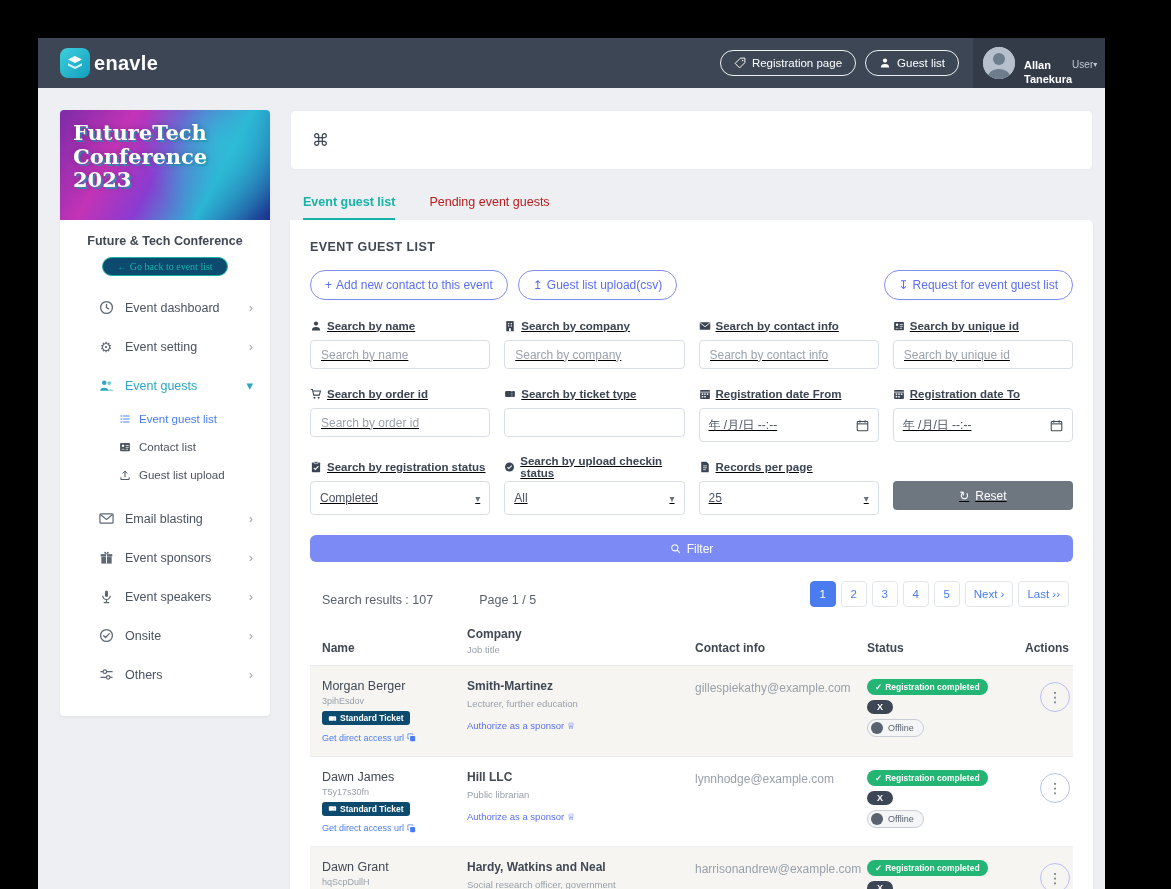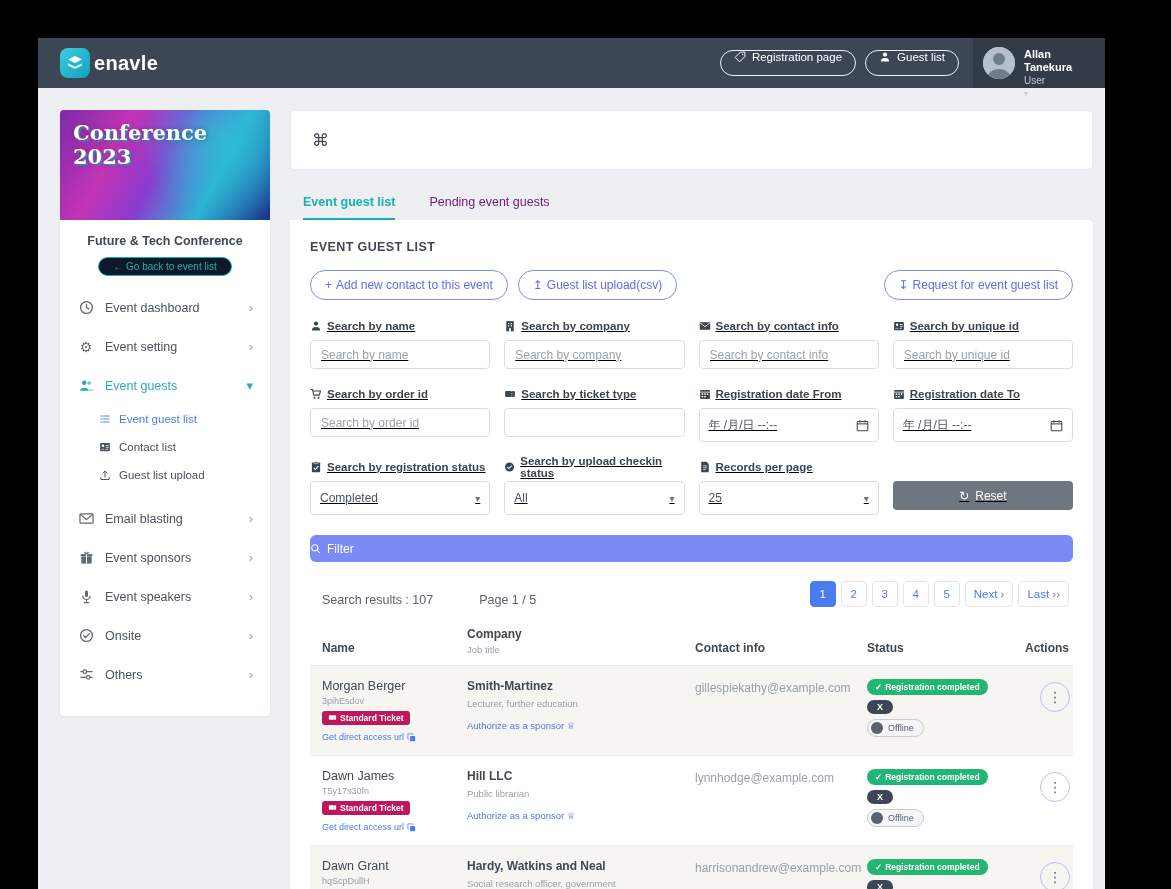--- a/index.html
+++ b/index.html
@@ -6,57 +6,57 @@
   html,body { width:1171px; height:889px; background:#000; font-family:"Liberation Sans",sans-serif; overflow:hidden; }
   .app { position:absolute; left:38px; top:38px; width:1067px; height:851px; background:#edeff3; overflow:hidden; }
 
   
   .navbar { height:50px; background:#3d4654; display:flex; align-items:center; padding-left:22px; }
   .brand { display:flex; align-items:center; gap:4px; }
   .logo-icon { width:30px; height:30px; border-radius:8px; background:linear-gradient(135deg,#3ecfdd,#129fbd); display:flex; align-items:center; justify-content:center; }
   .logo-icon svg { width:18px; height:18px; }
   .logo-text { color:#fff; font-size:20px; font-weight:bold; letter-spacing:.3px; }
   .nav-right { margin-left:auto; display:flex; align-items:center; height:100%; }
-  .nav-pill { display:flex; align-items:flex-start; gap:6px; height:26px; padding:0 13px; border:1px solid #eef1f4; border-radius:14px; color:#fff; font-size:11.5px; margin-right:9px; cursor:pointer; background:transparent; }
+  .nav-pill { display:flex; align-items:center; gap:6px; height:26px; padding:0 13px; border:1px solid #eef1f4; border-radius:14px; color:#fff; font-size:11.5px; margin-right:9px; cursor:pointer; background:transparent; }
   .nav-pill svg { width:12px; height:12px; }
   .user-box { width:132px; height:100%; background:#333b48; display:flex; align-items:center; gap:9px; padding:0 10px; margin-left:5px; cursor:pointer; }
   .avatar { width:32px; height:32px; border-radius:50%; overflow:hidden; flex-shrink:0; background:#b5c0cc; }
-  .user-meta { display:flex; flex-direction:column; line-height:1.25;margin-top:20px; }
+  .user-meta { display:flex; flex-direction:row; line-height:1.25;margin-top:20px; }
   .user-name { font-size:11px; color:#fff; font-weight:bold; }
   .user-role { font-size:10px; color:#c2c9d2; }
   .user-caret { font-size:8px; color:#c2c9d2; margin-top:1px; }
 
   
   .content { position:relative; height:801px; }
   .sidebar { position:absolute; left:22px; top:22px; width:210px; background:#fff; border-radius:4px; padding-bottom:22px; box-shadow:0 1px 3px rgba(40,50,70,.08); }
   .banner { height:110px; border-radius:4px 4px 0 0; padding:11px 13px;
     background: radial-gradient(circle at 78% 30%, rgba(46,190,215,.85), rgba(46,190,215,0) 45%),
                 linear-gradient(118deg,#7c2ba8 0%,#c334b6 28%,#8a3bd0 48%,#2bb4d4 72%,#1c2f8c 100%); }
   .banner-line { font-family:"DejaVu Serif",serif; font-weight:bold; color:#fff; font-size:21px; line-height:1.12; text-shadow:2px 2px 0 rgba(18,160,175,.65), 0 0 6px rgba(0,0,0,.28); }
   .event-title { text-align:center; font-size:12.5px; font-weight:bold; color:#3f4854; margin:14px 10px 9px; }
-  .back-btn { display:block; margin:0 auto; width:max-content; border:1px solid #17b3a8; color:#17b3a8; font-size:10px; border-radius:11px; padding:3px 14px; background:#0f172a; cursor:pointer; font-family:Liberation Sans, sans-serif; }
-  .menu { margin-top:12px; }
+  .back-btn { display:block; margin:0 auto; width:max-content; border:1px solid #17b3a8; color:#17b3a8; font-size:10px; border-radius:11px; padding:3px 14px; background:#0c4a6e; cursor:pointer; font-family:Liberation Serif, serif; }
+  .menu { margin-top:12px;padding-left:20px; }
   .menu-item { display:flex; align-items:center; gap:11px; height:39px; padding:0 17px 0 18px; font-size:12.5px; color:#4a5360; cursor:pointer; }
   .mi-icon { width:16px; display:flex; justify-content:center; color:#5f6875; }
   .mi-icon svg { width:15px; height:15px; }
   .mi-icon.glyph { font-size:14px; line-height:1; }
   .mi-label { flex:1; }
   .chev { color:#9aa2ae; font-size:13px; }
   .menu-item.active, .menu-item.active .mi-icon, .menu-item.active .chev { color:#2ba7c4; }
   .sub-list { margin:0 0 10px 0; }
   .sub-item { display:flex; align-items:center; gap:8px; height:28px; padding-left:39px; font-size:11.5px; color:#4a5360; cursor:pointer; }
   .sub-item svg { width:12px; height:12px; }
   .sub-item.active { color:#4a7cf0; }
 
   
   .main { position:absolute; left:252px; top:22px; width:803px; }
   .header-card { background:#fff; border:1px solid #e7eaee; border-radius:5px; height:60px; display:flex; align-items:center; gap:10px; padding:0 21px; color:#454d5a; font-size:15px; }
   .cmd { font-size:17px; color:#3f4854; }
   .tabs { display:flex; gap:34px; margin:25px 0 0 13px; }
-  .tab { font-size:12.5px; padding-bottom:9px; color:#701a75; cursor:pointer; }
+  .tab { font-size:12.5px; padding-bottom:9px; color:#b91c1c; cursor:pointer; }
   .tab.active { color:#17b3a8; font-weight:bold; border-bottom:2px solid #17b3a8; }
   .panel { background:#fff; border-radius:0 5px 5px 5px; padding:20px; min-height:700px; box-shadow:0 1px 3px rgba(40,50,70,.06); }
   .panel-title { font-size:12.5px; font-weight:bold; color:#3f4854; letter-spacing:.4px; }
 
   .actions-row { display:flex; margin-top:16px; }
   .pill-btn { display:flex; align-items:center; gap:4px; height:30px; padding:0 14px; border:1px solid #7f8df2; border-radius:16px; background:#fff; color:#5b6ef0; font-size:12px; cursor:pointer; font-family:inherit; }
   .pill-btn + .pill-btn { margin-left:10px; }
   .pill-btn.right { margin-left:auto; }
   .pill-ic { font-size:12px; }
 
@@ -64,40 +64,40 @@
   .f-label { display:flex; align-items:center; gap:5px; font-size:11.5px; font-weight:bold; color:#3a4452; height:15px; }
   .f-label svg { width:12px; height:12px; }
   .f-spacer { height:15px; }
   .f-input { display:block; margin-top:7px; height:29px; width:100%; border:1px solid #d9dee6; border-radius:4px; padding:0 10px; font-size:12px; color:#4a5260; font-family:inherit; background:#fff; }
   .f-input::placeholder { color:#9aa3ae; }
   .f-select { margin-top:7px; height:29px; border:1px solid #d9dee6; border-radius:4px; padding:16px 9px; font-size:12px; color:#4a5260; display:flex; align-items:center; justify-content:space-between; cursor:pointer; background:#fff; }
   .f-select .caret { color:#6a7480; font-size:10px; }
   .f-select svg { width:13px; height:13px; color:#3f4854; }
   .reset-btn { margin-top:7px; height:29px; width:100%; background:#6e7680; color:#fff; border:none; border-radius:4px; font-size:12px; display:flex; align-items:center; justify-content:center; gap:6px; cursor:pointer; font-family:inherit; }
 
-  .filter-btn { margin-top:20px; height:27px; width:100%; background:#7b8af5; border:none; border-radius:6px; color:#fff; font-size:12px; display:flex; align-items:center; gap:6px; cursor:pointer; font-family:inherit; }
+  .filter-btn { margin-top:20px; height:27px; width:100%; background:#7b8af5; border:none; border-radius:6px; color:#fff; font-size:12px; display:flex; align-items:center; justify-content:center; gap:6px; cursor:pointer; font-family:inherit; }
   .filter-btn svg { width:11px; height:11px; }
 
   .results-row { display:flex; align-items:flex-end; margin-top:19px; padding:0 4px 0 12px; }
   .summary { font-size:12.5px; color:#5a6270; }
   .page-info { font-size:12.5px; color:#5a6270; margin-left:46px; }
   .pagination { margin-left:auto; display:flex; gap:5px; }
   .page-btn { min-width:26px; height:26px; padding:0 8px; border:1px solid #e2e6ec; border-radius:4px; background:#fff; color:#4a7cf0; font-size:11.5px; display:flex; align-items:center; justify-content:center; cursor:pointer; font-family:inherit; }
   .page-btn.active { background:#4a7cf0; color:#fff; border-color:#4a7cf0; }
 
   .table { margin-top:14px; }
   .thead, .trow { display:grid; grid-template-columns:145px 228px 172px 158px 60px; }
   .thead { padding:6px 12px 10px; border-bottom:1px solid #e7eaee; align-items:end; }
   .th { font-size:12px; font-weight:bold; color:#3f4854; }
   .th-sub { font-size:9.5px; color:#98a0ab; font-weight:normal; margin-top:3px; }
   .trow { padding:13px 12px; border-bottom:1px solid #eceef1; background:#fff; }
   .trow.alt { background:#f6f5f2; }
   .guest-name { font-size:12.5px; color:#3f4854; }
   .guest-id { font-size:9px; color:#98a0ab; margin-top:3px; }
-  .ticket-pill { display:inline-flex; gap:3px; background:#be185d; color:#fff; font-size:8.5px; font-weight:bold; border-radius:3px; padding:2px 6px; margin-top:5px; width:max-content; cursor:default; }
+  .ticket-pill { display:inline-flex; align-items:center; gap:3px; background:#0c4a6e; color:#fff; font-size:8.5px; font-weight:bold; border-radius:3px; padding:2px 6px; margin-top:5px; width:max-content; cursor:default; }
   .ticket-pill svg { width:9px; height:9px; }
   .access-link { font-size:9px; color:#4a7cf0; margin-top:6px; display:flex; gap:3px; align-items:center; cursor:pointer; width:max-content; }
   .access-link svg { width:9px; height:9px; }
   .company-name { font-size:12px; font-weight:bold; color:#3f4854; }
   .job-title { font-size:9.5px; color:#98a0ab; margin-top:5px; }
   .sponsor-link { font-size:9.5px; color:#5a6ff0; margin-top:11px; cursor:pointer; width:max-content; }
   .email { font-size:12px; color:#98a0ab; padding-top:2px; }
   .status-cell { display:flex; flex-direction:column; gap:5px; align-items:flex-start; }
   .badge-green { background:#22b573; color:#fff; font-size:8.5px; font-weight:bold; border-radius:9px; padding:3px 8px; display:flex; gap:3px; align-items:center; }
   .badge-x { background:#3d4654; color:#fff; font-size:9px; font-weight:bold; border-radius:9px; padding:2px 10px; cursor:pointer; }
@@ -149,20 +149,21 @@
           <span class="user-caret">▾</span>
         </span>
       </div>
     </div>
   </div>
 
   <div class="content">
 
     <div class="sidebar">
       <div class="banner">
+        <div class="banner-line">FutureTech</div>
         <div class="banner-line">Conference</div>
         <div class="banner-line">2023</div>
       </div>
       <div class="event-title">Future &amp; Tech Conference</div>
       <button class="back-btn">← Go back to event list</button>
 
       <div class="menu">
         <div class="menu-item">
           <span class="mi-icon">
               <svg viewBox="0 0 16 16">

